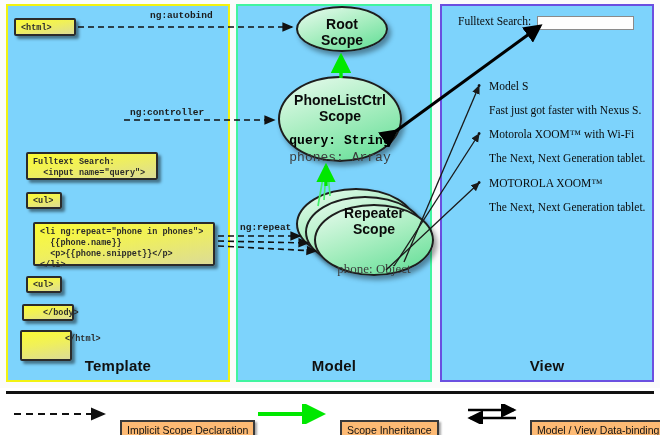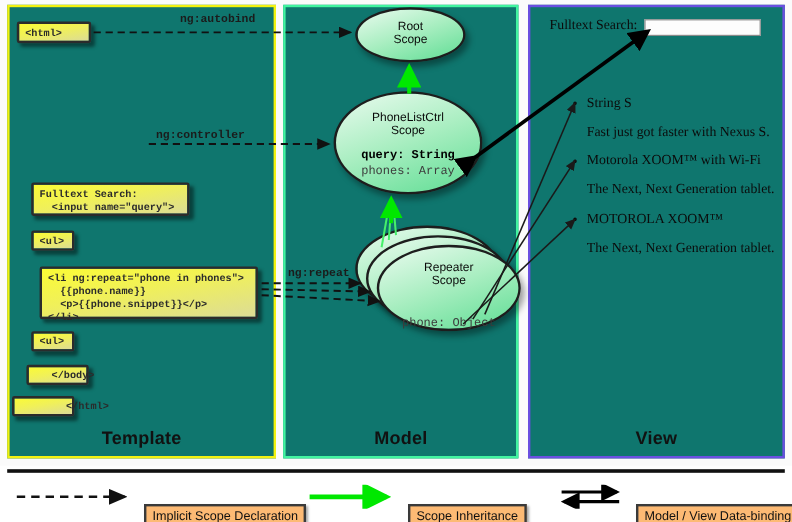--- a/index.html
+++ b/index.html
@@ -20,21 +20,21 @@
   #diagram {
     position: absolute;
     left: 0; top: 0;
     width: 660px; height: 388px;
     background: #fbfbfb;
   }
   .col {
     position: absolute;
     top: 4px;
     height: 378px;
-    background: #0f766e;
+    background: #7dd3fc;
     box-sizing: border-box;
   }
   #col-template { left: 6px;   width: 224px; border: 2px solid #f2f211; }
   #col-model    { left: 236px; width: 196px; border: 2px solid #41f4a0; }
   #col-view     { left: 440px; width: 214px; border: 2px solid #6a4fe0; }
 
   .col-label {
     position: absolute;
     bottom: 6px;
     left: 0; right: 0;
@@ -77,28 +77,28 @@
     position: absolute;
     box-sizing: border-box;
     border: 2px solid #1d1d1d;
     border-radius: 50%;
     background: linear-gradient(160deg, #eafbef 0%, #a9eec1 48%, #5fdd94 100%);
     box-shadow: 3px 4px 5px rgba(0,0,0,0.38);
     text-align: center;
     color: #0d0d0d;
   }
   .scope-title {
-    font-size: 10px;
-    font-weight: 400;
+    font-size: 14px;
+    font-weight: 700;
     line-height: 1.12;
     color: #0a0a0a;
   }
   .scope-props {
     font-family: "Liberation Mono", monospace;
-    font-size: 10px;
+    font-size: 13px;
     line-height: 1.3;
   }
   .prop-strong { font-weight: 700; color: #000; }
   .prop-dim { color: #3c3c3c; }
 
   
   .view-text {
     position: absolute;
     font-family: "Liberation Serif", serif;
     font-size: 11.5px;
@@ -202,49 +202,49 @@
 
     <div class="codebox" style="left:33px; top:222px; width:182px; height:44px;">&lt;li ng:repeat="phone in phones"&gt;
   {{phone.name}}
   &lt;p&gt;{{phone.snippet}}&lt;/p&gt;
 &lt;/li&gt;</div>
 
     <div class="codebox" style="left:26px; top:276px; width:36px; height:17px; line-height:11px; padding-top:2px;">&lt;ul&gt;</div>
 
     <div class="codebox" style="left:22px; top:304px; width:52px; height:17px; line-height:11px; padding-top:2px;padding-left:19px;">&lt;/body&gt;</div>
 
-    <div class="codebox" style="left:10px; top:330px; width:52px; height:17px; line-height:11px; padding-top:2px;padding-left:43px;">&lt;/html&gt;</div>
+    <div class="codebox" style="left:20px; top:330px; width:52px; height:31px; line-height:11px; padding-top:2px;padding-left:43px;">&lt;/html&gt;</div>
 
     <div class="conn-label" style="left:150px; top:10px;">ng:autobind</div>
     <div class="conn-label" style="left:130px; top:107px;">ng:controller</div>
     <div class="conn-label" style="left:240px; top:222px;">ng:repeat</div>
 
     <div class="scope" style="left:296px; top:6px; width:92px; height:46px;">
       <div class="scope-title" style="padding-top:9px;">Root<br>Scope</div>
     </div>
 
     <div class="scope" style="left:278px; top:76px; width:124px; height:86px;">
       <div class="scope-title" style="padding-top:15px;">PhoneListCtrl<br>Scope</div>
       <div class="scope-props" style="margin-top:9px;">
         <div class="prop-strong">query: String</div>
         <div class="prop-dim">phones: Array</div>
       </div>
     </div>
 
     <div class="scope" style="left:296px; top:188px; width:120px; height:72px;"></div>
     <div class="scope" style="left:305px; top:196px; width:120px; height:72px;"></div>
     <div class="scope" style="left:314px; top:204px; width:120px; height:72px;">
-      <div class="scope-title" style="padding-top:12px;">Repeater<br>Scope</div>
-      <div class="scope-props prop-dim" style="margin-top:24px;">phone: Object</div>
+      <div class="scope-title" style="">Repeater<br>Scope</div>
+      <div class="scope-props prop-dim" style="margin-top:24px;font-family:Liberation Serif, serif;">phone: Object</div>
     </div>
 
     <div class="view-text" style="left:458px; top:15px;">Fulltext Search:</div>
     <input id="search-field" type="text" placeholder="" style="">
 
-    <div class="view-bullet" style="left:489px; top:80px;">String S</div>
+    <div class="view-bullet" style="left:489px; top:80px;">Model S</div>
     <div class="view-text" style="left:489px; top:104px;">Fast just got faster with Nexus S.</div>
 
     <div class="view-bullet" style="left:489px; top:128px;">Motorola XOOM™  with Wi-Fi</div>
     <div class="view-text" style="left:489px; top:152px;">The Next, Next Generation tablet.</div>
 
     <div class="view-bullet" style="left:489px; top:177px;text-align:center;">MOTOROLA XOOM™</div>
     <div class="view-text" style="left:489px; top:201px;">The Next, Next Generation tablet.</div>
 
     <svg class="overlay" viewBox="0 0 660 388">
       <defs>

